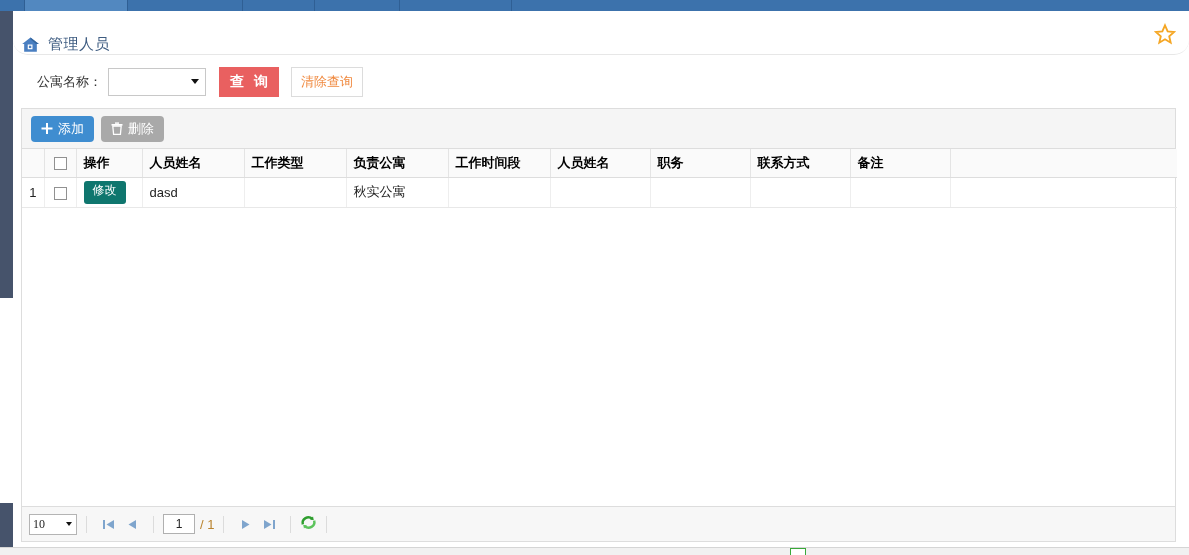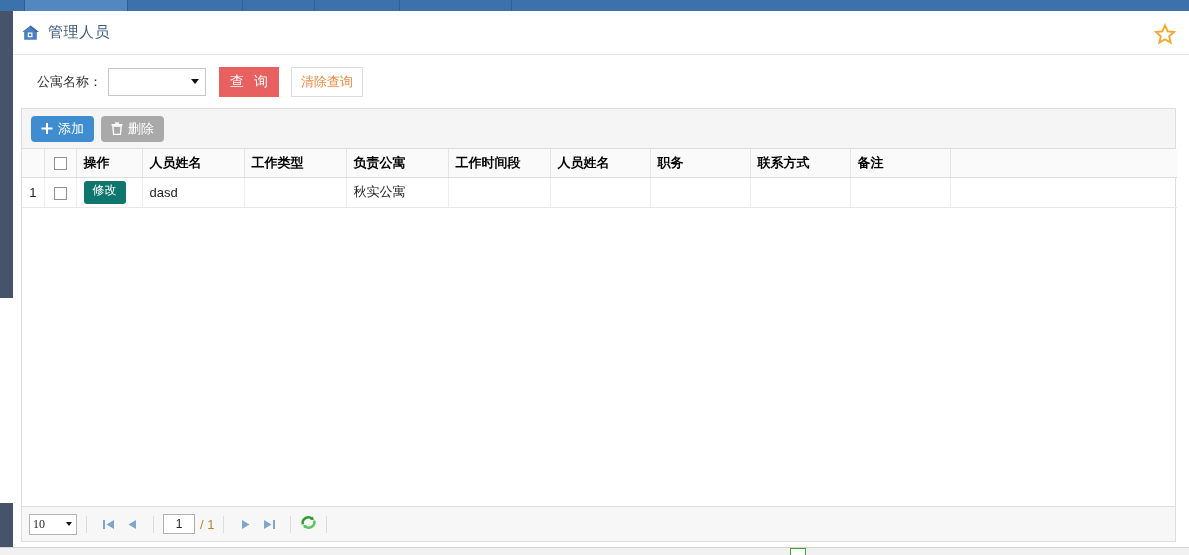--- a/index.html
+++ b/index.html
@@ -59,22 +59,23 @@
     box-sizing: border-box;
   }
 
   
   #page-header {
     position: relative;
     height: 44px;
     border-bottom: 1px solid #e7e7e7;
     box-sizing: border-box;
     display: flex;
-    align-items: center;
+    align-items: flex-end;
     padding-left: 8px;
+    border-radius: 15px;
   }
   #home-icon { width: 19px; height: 19px; display: block; }
   #page-title {
     font-size: 15px;
     color: #3d5b80;
     margin-left: 8px;
     letter-spacing: 0.5px;
   }
   #favorite-star {
     position: absolute;
@@ -126,20 +127,21 @@
     min-width: 57px;
     background: #e96060;
     border: none;
     color: #fff;
     font-size: 14px;
     font-family: "Liberation Sans", sans-serif;
     letter-spacing: 3px;
     padding: 0 8px 0 11px;
     cursor: pointer;
     box-sizing: border-box;
+    font-weight: bold;
   }
   #clear-query-button {
     margin-left: 12px;
     height: 30px;
     background: #fff;
     border: 1px solid #dcdcdc;
     color: #f0893f;
     font-size: 13px;
     font-family: "Liberation Sans", sans-serif;
     padding: 0 9px;

